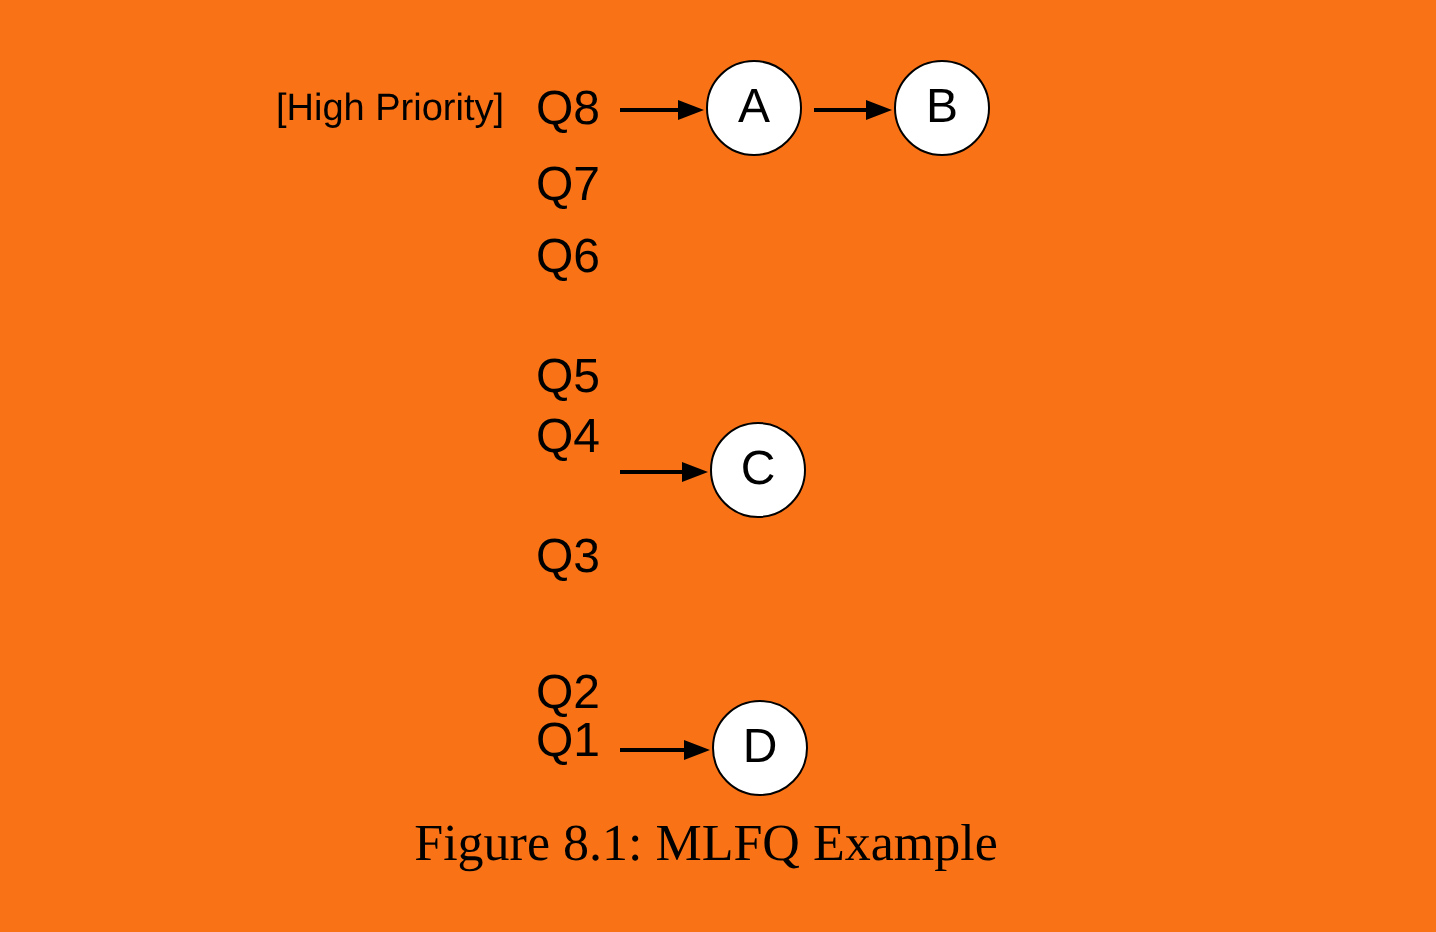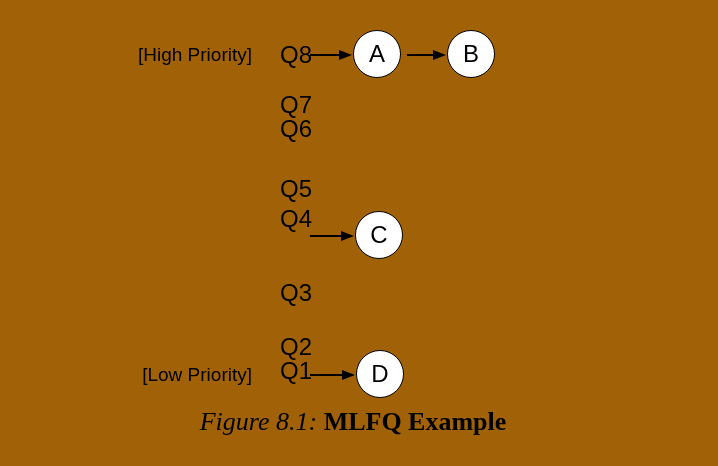--- a/index.html
+++ b/index.html
@@ -1,40 +1,40 @@
 <!DOCTYPE html>
 <html><head>
 <meta charset="utf-8">
 <style>
   html, body { margin: 0; padding: 0; background: #ffffff; }
   .canvas {
     position: relative;
     width: 718px;
     height: 466px;
-    background: #a16207;
+    background: #f97316;
     font-family: "Liberation Sans", sans-serif;
     color: #000000;
     overflow: hidden;
   }
   .abs { position: absolute; }
   .txt {
     height: 30px;
     line-height: 30px;
     white-space: nowrap;
   }
   .priority-label {
     left: 55px;
     width: 197px;
     text-align: right;
     font-size: 19px;
   }
   .queue-label {
     left: 268px;
     width: 44px;
-    text-align: right;
+    text-align: left;
     font-size: 24px;
   }
   .arrow {
     display: flex;
     align-items: center;
     height: 10px;
   }
   .arrow-line {
     flex: 1;
     height: 2px;
@@ -63,22 +63,22 @@
     left: 0;
     width: 706px;
     top: 404px;
     height: 36px;
     line-height: 36px;
     text-align: center;
     font-family: "Liberation Serif", serif;
     font-size: 26px;
     white-space: nowrap;
   }
-  .caption-prefix { margin-right: 0.25em; font-style: italic; }
-  .caption-title { font-weight: 700; }
+  .caption-prefix { margin-right: 0.25em; }
+  .caption-title { font-weight: 400; }
 </style>
 </head>
 <body>
 
 <div class="canvas">
 
   <div class="abs txt priority-label" style="top:40px">[High Priority]</div>
   <div class="abs txt queue-label" style="top:40px">Q8</div>
   <div class="abs arrow" style="left:310px; top:50px; width:42px">
     <span class="arrow-line"></span>
@@ -88,40 +88,39 @@
     <span>A</span>
   </div>
   <div class="abs arrow" style="left:407px; top:50px; width:39px">
     <span class="arrow-line"></span>
     <span class="arrow-head"></span>
   </div>
   <div class="abs node" style="left:447px; top:30px">
     <span>B</span>
   </div>
 
-  <div class="abs txt queue-label" style="top:90px">Q7</div>
+  <div class="abs txt queue-label" style="top:78px">Q7</div>
 
   <div class="abs txt queue-label" style="top:114px">Q6</div>
 
   <div class="abs txt queue-label" style="top:174px">Q5</div>
 
   <div class="abs txt queue-label" style="top:204px">Q4</div>
   <div class="abs arrow" style="left:310px; top:231px; width:44px">
     <span class="arrow-line"></span>
     <span class="arrow-head"></span>
   </div>
   <div class="abs node" style="left:355px; top:211px">
     <span>C</span>
   </div>
 
-  <div class="abs txt queue-label" style="top:278px">Q3</div>
+  <div class="abs txt queue-label" style="top:264px">Q3</div>
 
   <div class="abs txt queue-label" style="top:332px">Q2</div>
 
-  <div class="abs txt priority-label" style="top:360px">[Low Priority]</div>
   <div class="abs txt queue-label" style="top:356px">Q1</div>
   <div class="abs arrow" style="left:310px; top:370px; width:45px">
     <span class="arrow-line"></span>
     <span class="arrow-head"></span>
   </div>
   <div class="abs node" style="left:356px; top:350px">
     <span>D</span>
   </div>
 
   <div class="abs caption">

